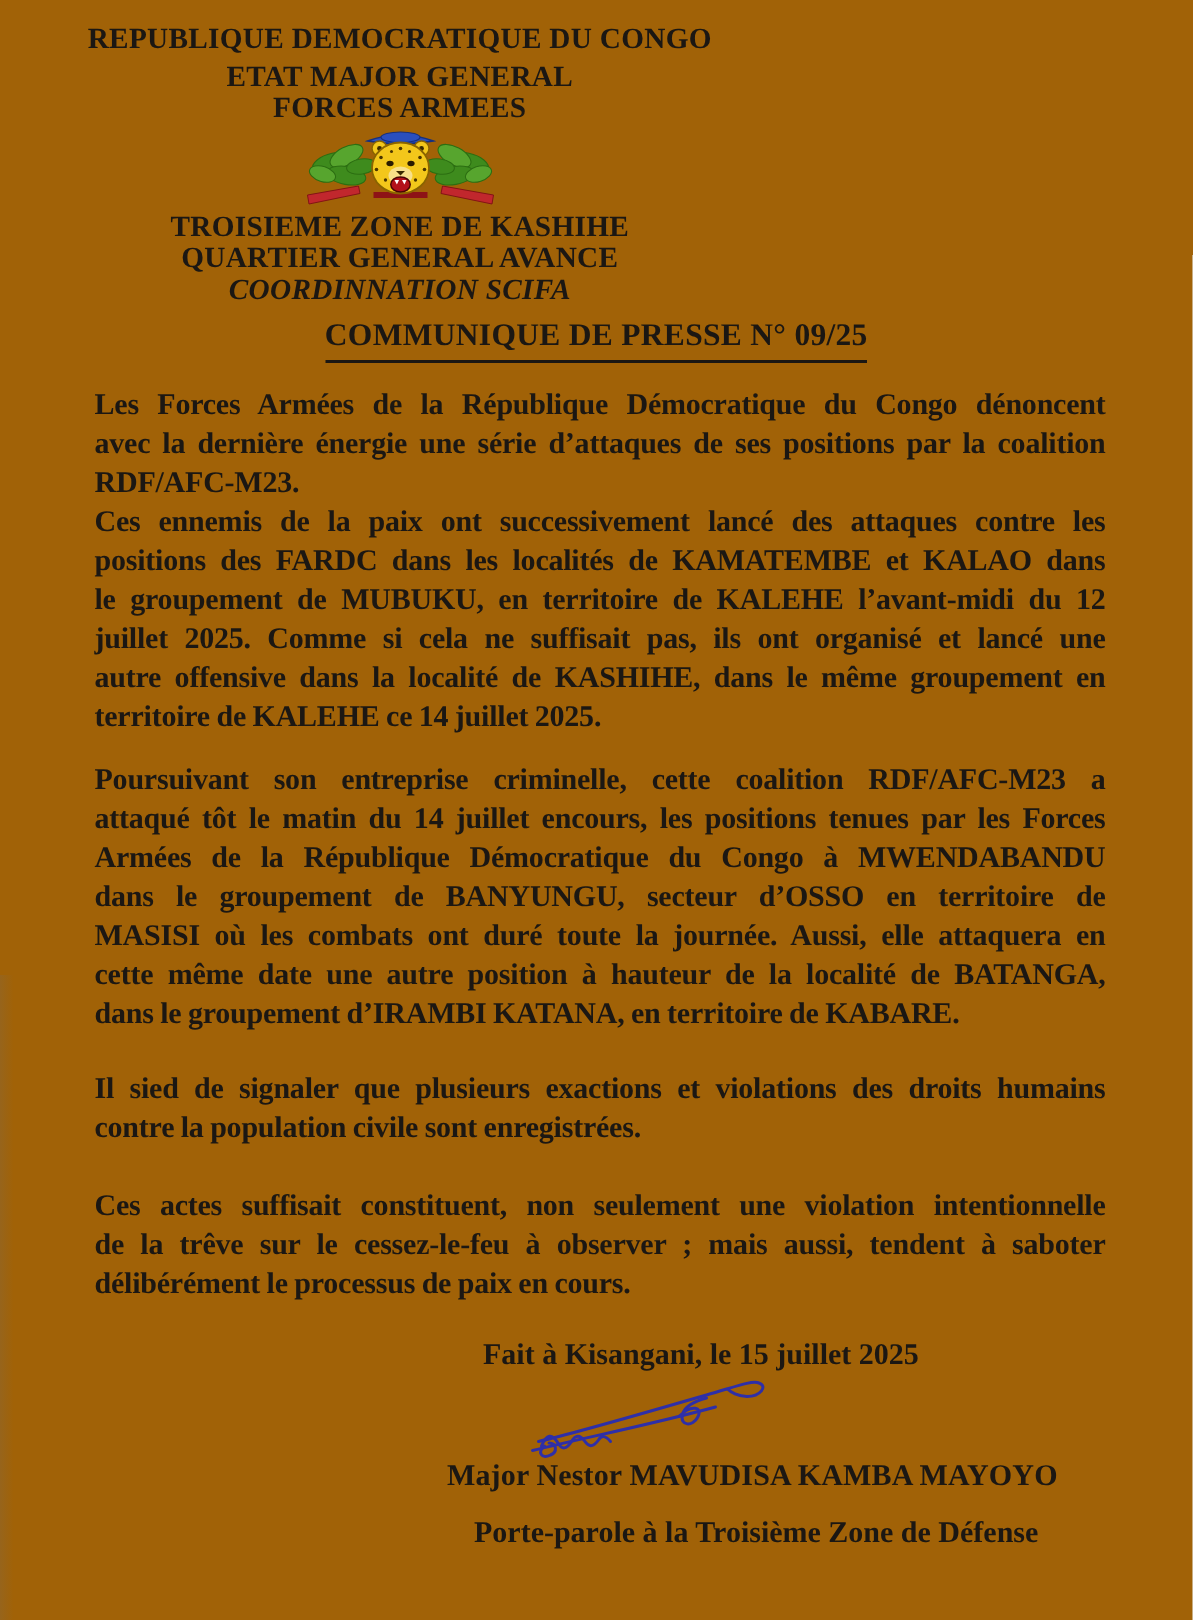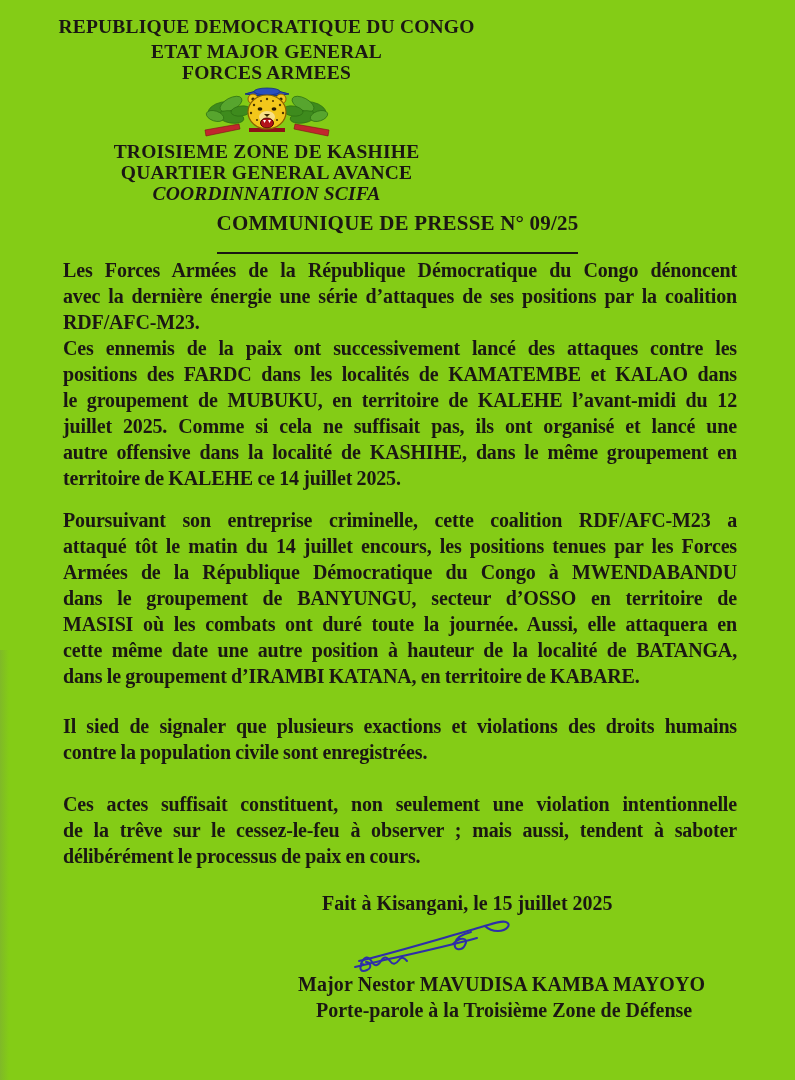--- a/index.html
+++ b/index.html
@@ -1,21 +1,21 @@
 <!DOCTYPE html>
 <html lang="fr"><head>
 <meta charset="utf-8">
 <title>Communiqué de presse N° 09/25</title>
 <style>
   html,body{margin:0;padding:0;background:#e9e9e7;}
   .page{
     position:relative;
     width:795px;height:1080px;
     margin:0 auto;
-    background:#84cc16;
+    background:#a16207;
     color:#1b1713;
     font-family:"Liberation Serif","DejaVu Serif",serif;
     font-weight:bold;
     overflow:hidden;
   }
   
   .edge-shade{
     position:absolute;left:0;bottom:0;width:9px;height:430px;
     background:linear-gradient(to right, rgba(110,110,110,0.20), rgba(110,110,110,0));
     pointer-events:none;
@@ -30,42 +30,42 @@
   .lh-country{margin-bottom:4px;}
   .lh-forces{margin-bottom:1px;}
   .lh-italic{font-style:italic;}
   .emblem{width:132px;height:53px;margin:3px auto 2px auto;}
   
   .title-wrap{position:absolute;top:211px;left:0;width:795px;text-align:center;}
   .doc-title{
     display:inline-block;
     font-size:21px;letter-spacing:0.2px;
     border-bottom:2.5px solid #1b1713;
-    padding-bottom:16px;
+    padding-bottom:4px;
     white-space:nowrap;
   }
   
   .body-text{position:absolute;top:257px;left:63px;width:674px;}
   .para{margin:0;}
   .m16{margin-top:16px;}
   .m24{margin-top:24px;}
   .m26{margin-top:26px;}
   .bl{
     font-size:20px;line-height:26px;
     letter-spacing:-0.15px;word-spacing:-0.5px;
     text-align:justify;text-align-last:justify;
     white-space:normal;
   }
   .bl.end{text-align-last:left;}
   
   .closing{position:absolute;top:886px;left:0;width:696px;height:160px;font-size:20px;}
   .fait{position:absolute;top:6px;left:322px;white-space:nowrap;}
   .sig{position:absolute;top:28px;left:349px;width:168px;height:60px;}
   .signer-name{position:absolute;top:87px;left:298px;white-space:nowrap;letter-spacing:0.1px;text-align:right;}
-  .signer-role{position:absolute;top:113px;left:316px;white-space:nowrap;}
+  .signer-role{position:absolute;top:125px;left:316px;white-space:nowrap;}
 </style>
 </head>
 <body>
 
 <div class="page">
 
   <header class="letterhead">
     <div class="lh-line lh-country">REPUBLIQUE DEMOCRATIQUE DU CONGO</div>
     <div class="lh-line">ETAT MAJOR GENERAL</div>
     <div class="lh-line lh-forces">FORCES ARMEES</div>

